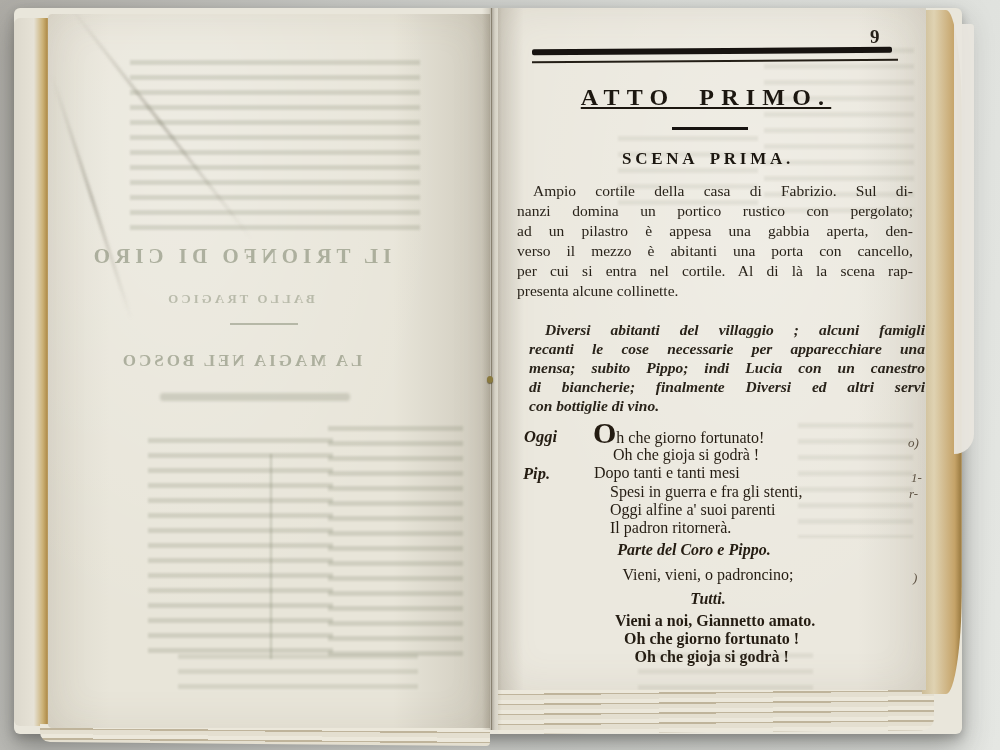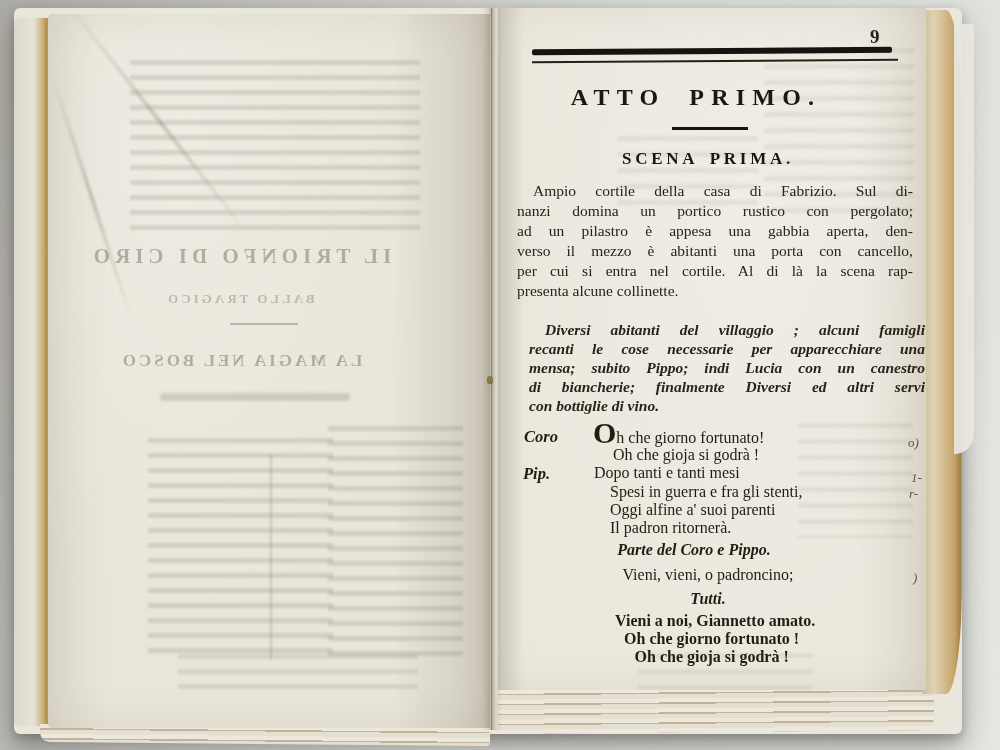--- a/index.html
+++ b/index.html
@@ -104,42 +104,42 @@
     <div class="abs stripes faint" style="left:266px;top:40px;width:150px;height:170px;"></div>
     <div class="abs stripes faint" style="left:120px;top:128px;width:140px;height:80px;"></div>
     <div class="abs stripes faint" style="left:300px;top:415px;width:115px;height:115px;"></div>
     <div class="abs stripes faint" style="left:140px;top:645px;width:175px;height:38px;"></div>
 
     <div class="abs pagenum" style="left:372px;top:18px;">9</div>
 
     <div class="abs rule-thick" style="left:34px;top:40px;width:360px;height:6px;transform:rotate(-.4deg);"></div>
     <div class="abs rule-thin" style="left:34px;top:52px;width:366px;height:2px;transform:rotate(-.4deg);"></div>
 
-    <div class="abs act" style="left:2px;top:76px;width:392px;">ATTO PRIMO.</div>
+    <div class="abs act" style="left:12px;top:76px;width:392px;text-decoration:underline;">ATTO PRIMO.</div>
     <div class="abs act-rule" style="left:174px;top:119px;width:76px;"></div>
     <div class="abs scene" style="left:14px;top:141px;width:392px;">SCENA PRIMA.</div>
 
     <div class="abs para roman" style="left:19px;top:173px;width:396px;">
       <div class="line jl indent">Ampio cortile della casa di Fabrizio. Sul di-</div>
       <div class="line jl">nanzi domina un portico rustico con pergolato;</div>
       <div class="line jl">ad un pilastro è appesa una gabbia aperta, den-</div>
       <div class="line jl">verso il mezzo è abitanti una porta con cancello,</div>
       <div class="line jl">per cui si entra nel cortile. Al di là la scena rap-</div>
       <div class="line">presenta alcune collinette.</div>
     </div>
 
     <div class="abs para ital" style="left:19px;top:312px;width:396px;margin-left:12px;">
       <div class="line jl indent">Diversi abitanti del villaggio ; alcuni famigli</div>
       <div class="line jl">recanti le cose necessarie per apparecchiare una</div>
       <div class="line jl">mensa; subito Pippo; indi Lucia con un canestro</div>
       <div class="line jl">di biancherie; finalmente Diversi ed altri servi</div>
       <div class="line">con bottiglie di vino.</div>
     </div>
 
-    <div class="abs speaker" style="left:26px;top:419px;">Coro</div>
+    <div class="abs speaker" style="left:26px;top:419px;">Oggi</div>
     <div class="abs vline" style="left:95px;top:408px;">
       <span class="dropcap">O</span><span>h che giorno fortunato!</span>
     </div>
     <div class="abs vline" style="left:115px;top:438px;">Oh che gioja si godrà !</div>
 
     <div class="abs speaker" style="left:25px;top:456px;">Pip.</div>
     <div class="abs vline" style="left:96px;top:456px;">Dopo tanti e tanti mesi</div>
     <div class="abs vline" style="left:112px;top:475px;">Spesi in guerra e fra gli stenti,</div>
     <div class="abs vline" style="left:112px;top:493px;">Oggi alfine a' suoi parenti</div>
     <div class="abs vline" style="left:112px;top:511px;">Il padron ritornerà.</div>

